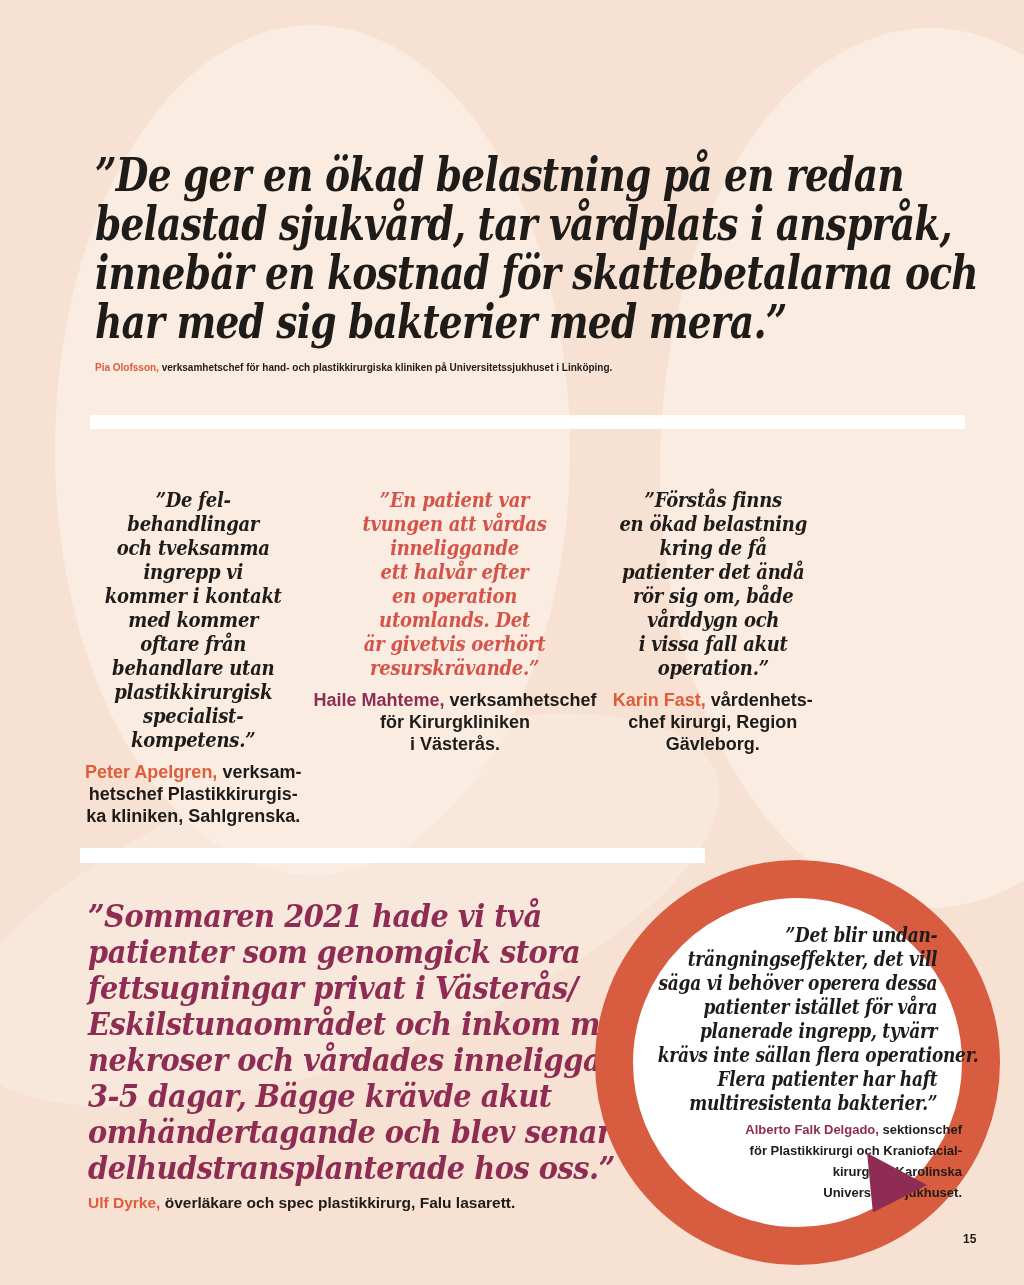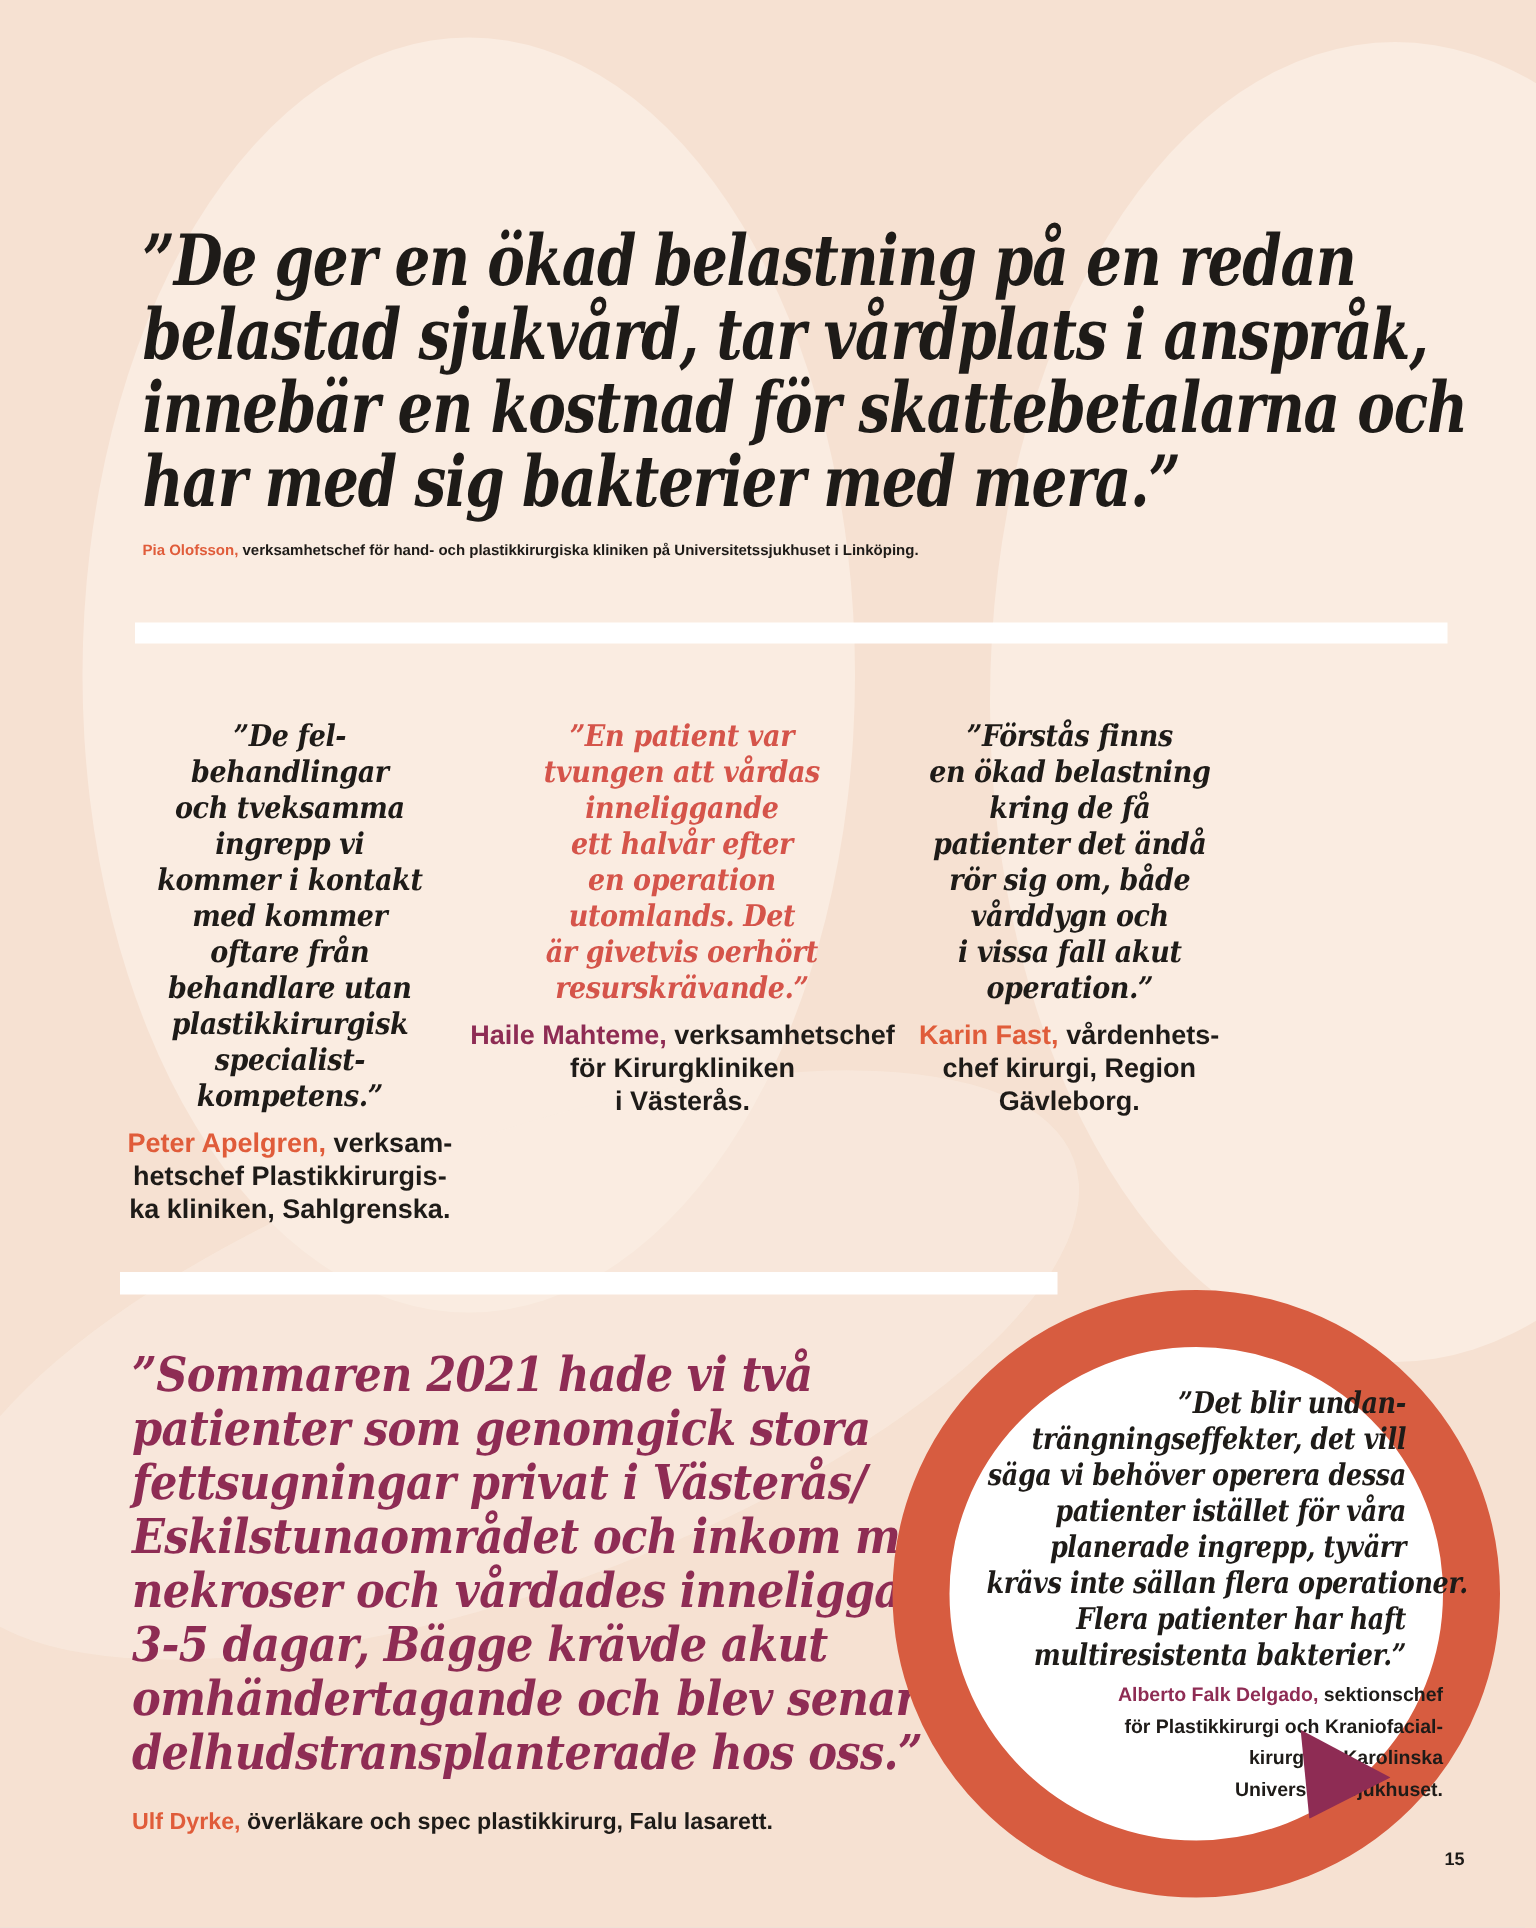--- a/index.html
+++ b/index.html
@@ -41,38 +41,38 @@
   }
   .lead-attr{position:absolute;left:95px;top:357px;font-size:10px;}
   .name-coral{color:var(--coral,#e05c3a);}
   .name-magenta{color:var(--magenta,#8e2c54);}
 
   
   .columns{
     position:absolute;left:85px;top:478px;width:905px;z-index:2;
     display:grid;grid-template-columns:repeat(4,1fr);column-gap:12px;
   }
-  .col{text-align:center;}
+  .col{text-align:center;margin-top:10px;}
   .col-quote{
     font-size:20px;line-height:24px;letter-spacing:-.3px;
     transform:scaleX(.9);transform-origin:50% 0;
     color:var(--ink,#1e1b18);
   }
   .col-quote.coral{color:var(--coral-quote,#d5544a);}
   .col .attr{margin-top:9px;text-align:center;}
 
   
   .feature{position:absolute;left:88px;top:898px;width:600px;z-index:2;}
   .feature-quote{
     font-size:32px;line-height:36px;letter-spacing:-.5px;
     color:var(--magenta,#8e2c54);
     transform:scaleX(.9);transform-origin:0 0;
     width:660px;
   }
-  .feature .attr{margin-top:18px;font-size:15.5px;}
+  .feature .attr{margin-top:6px;font-size:15.5px;}
 
   
   .circle{
     position:absolute;left:595px;top:860px;width:405px;height:405px;z-index:3;
     box-sizing:border-box;border:38px solid var(--ring,#d75c40);
     border-radius:50%;background:#ffffff;
     text-align:right;
   }
   .circle-quote{
     margin-top:25px;

